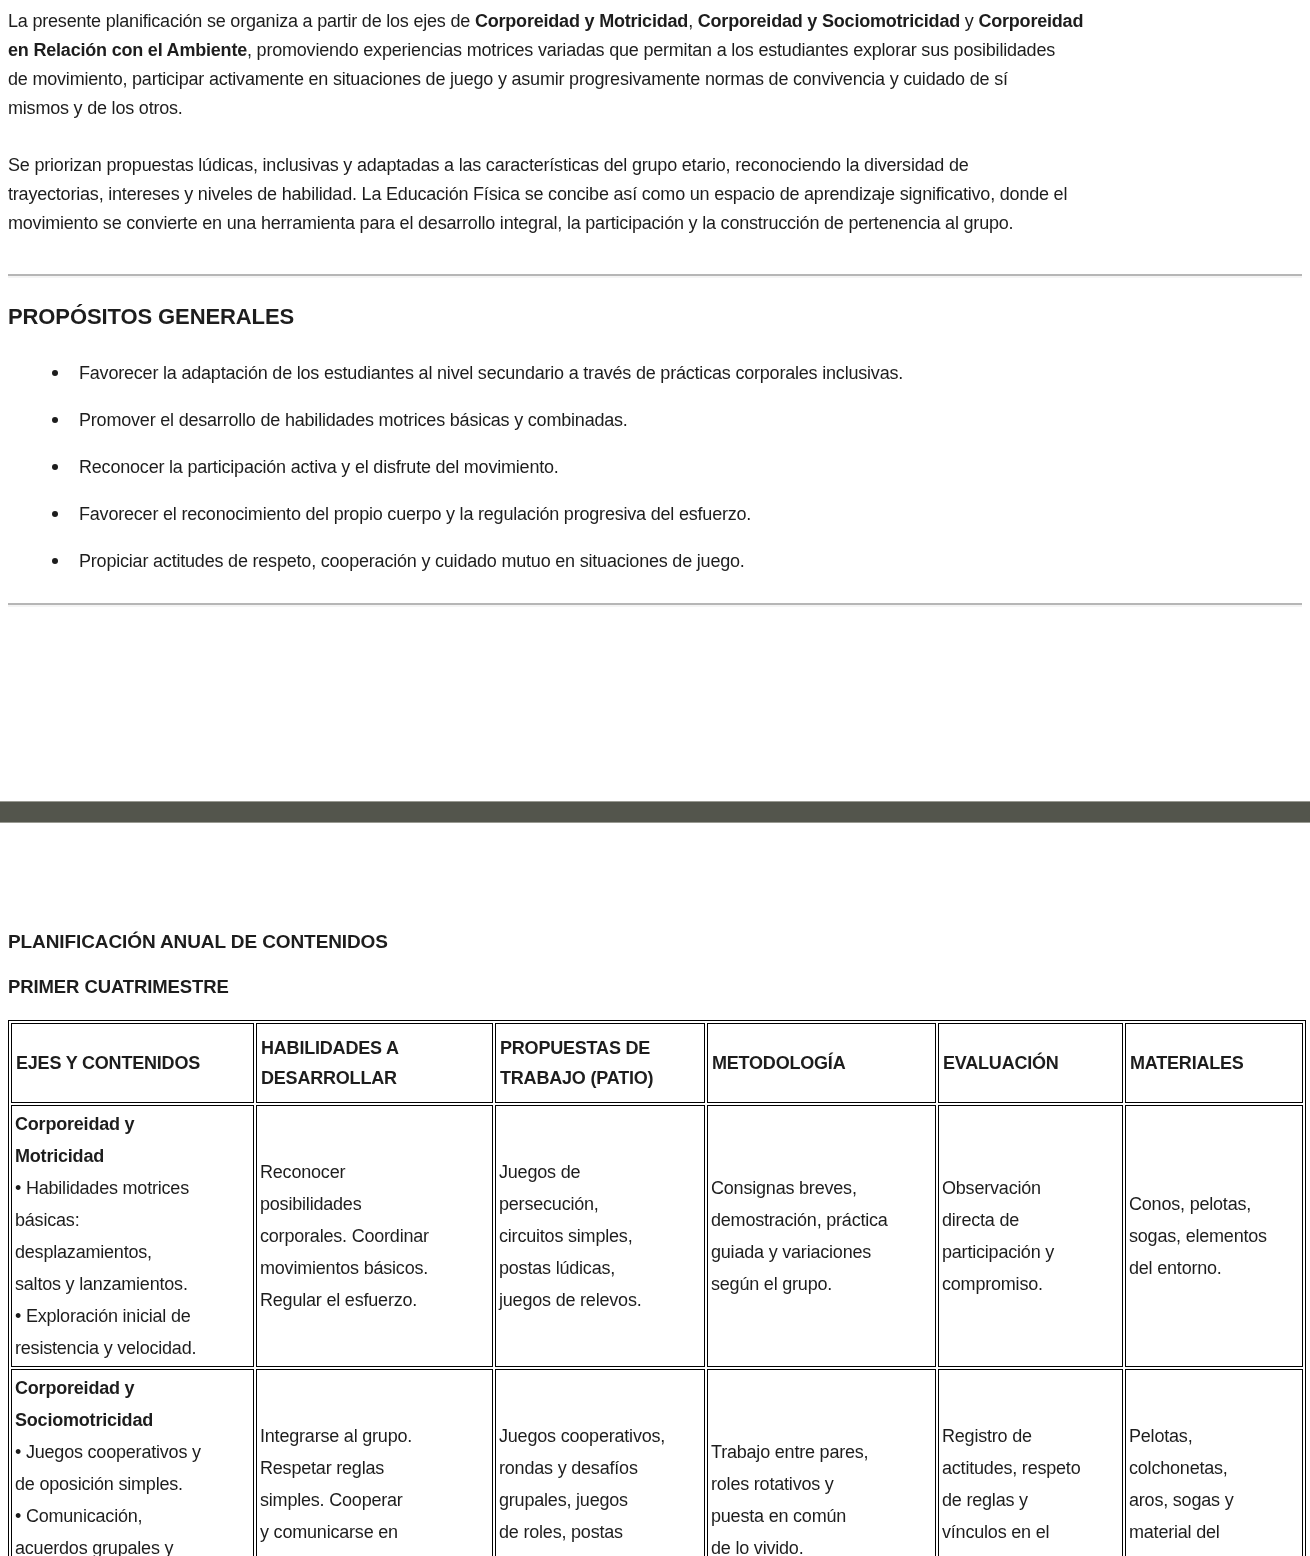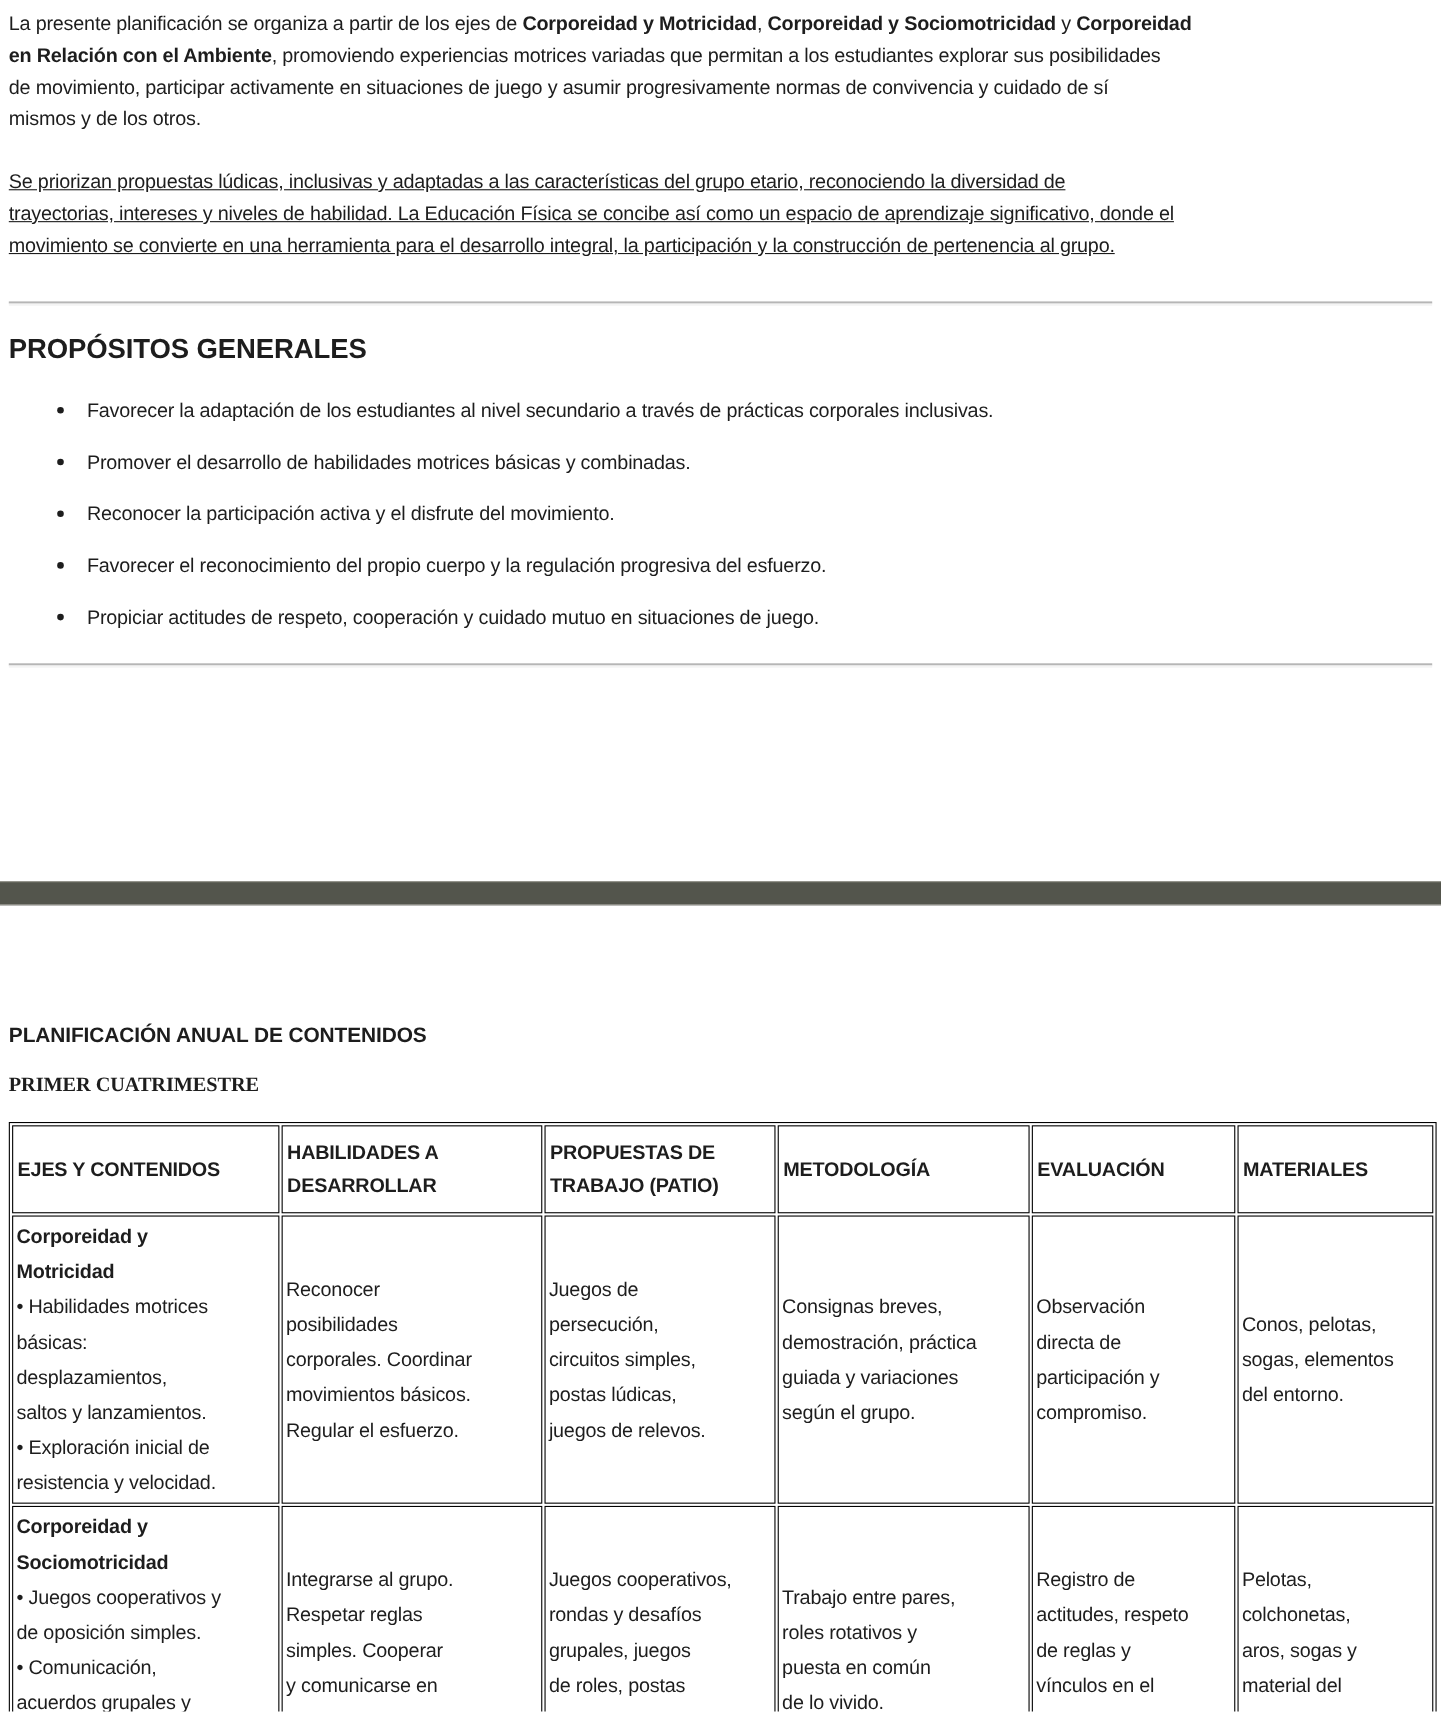--- a/index.html
+++ b/index.html
@@ -13,54 +13,53 @@
     line-height: 29px;
   }
   .content { padding: 0 8px; }
 
   .para {
     margin: 0;
     white-space: pre;
     letter-spacing: -0.2px;
   }
   .para-1 { margin-top: 7px; }
-  .para-2 { margin-top: 28px; text-decoration: underline; }
+  .para-2 { margin-top: 28px; }
   .para b { font-weight: bold; }
 
   .divider {
     border: 0;
     border-top: 2px solid #b6b6b6;
     border-bottom: 2px solid #f4f4f4;
     height: 0;
     margin: 0;
   }
   .divider-1 { margin-top: 36px; }
   .divider-2 { margin-top: 27px; }
 
   .h-section {
     font-weight: bold;
-    font-size: 25px;
+    font-size: 22px;
     line-height: 26px;
     margin: 26px 0 0 0;
     letter-spacing: -0.1px;
   }
   .h-main {
     font-weight: bold;
     font-size: 19px;
     line-height: 26px;
     margin: 106px 0 0 0;
     letter-spacing: -0.1px;
   }
   .h-sub {
     font-weight: bold;
     font-size: 18.5px;
     line-height: 26px;
     margin: 19px 0 0 0;
     letter-spacing: -0.1px;
-    font-family: Liberation Serif, serif;
   }
 
   ul.goals {
     list-style: none;
     margin: 29px 0 0 0;
     padding: 0 0 0 42px;
   }
   ul.goals li {
     position: relative;
     padding-left: 29px;

